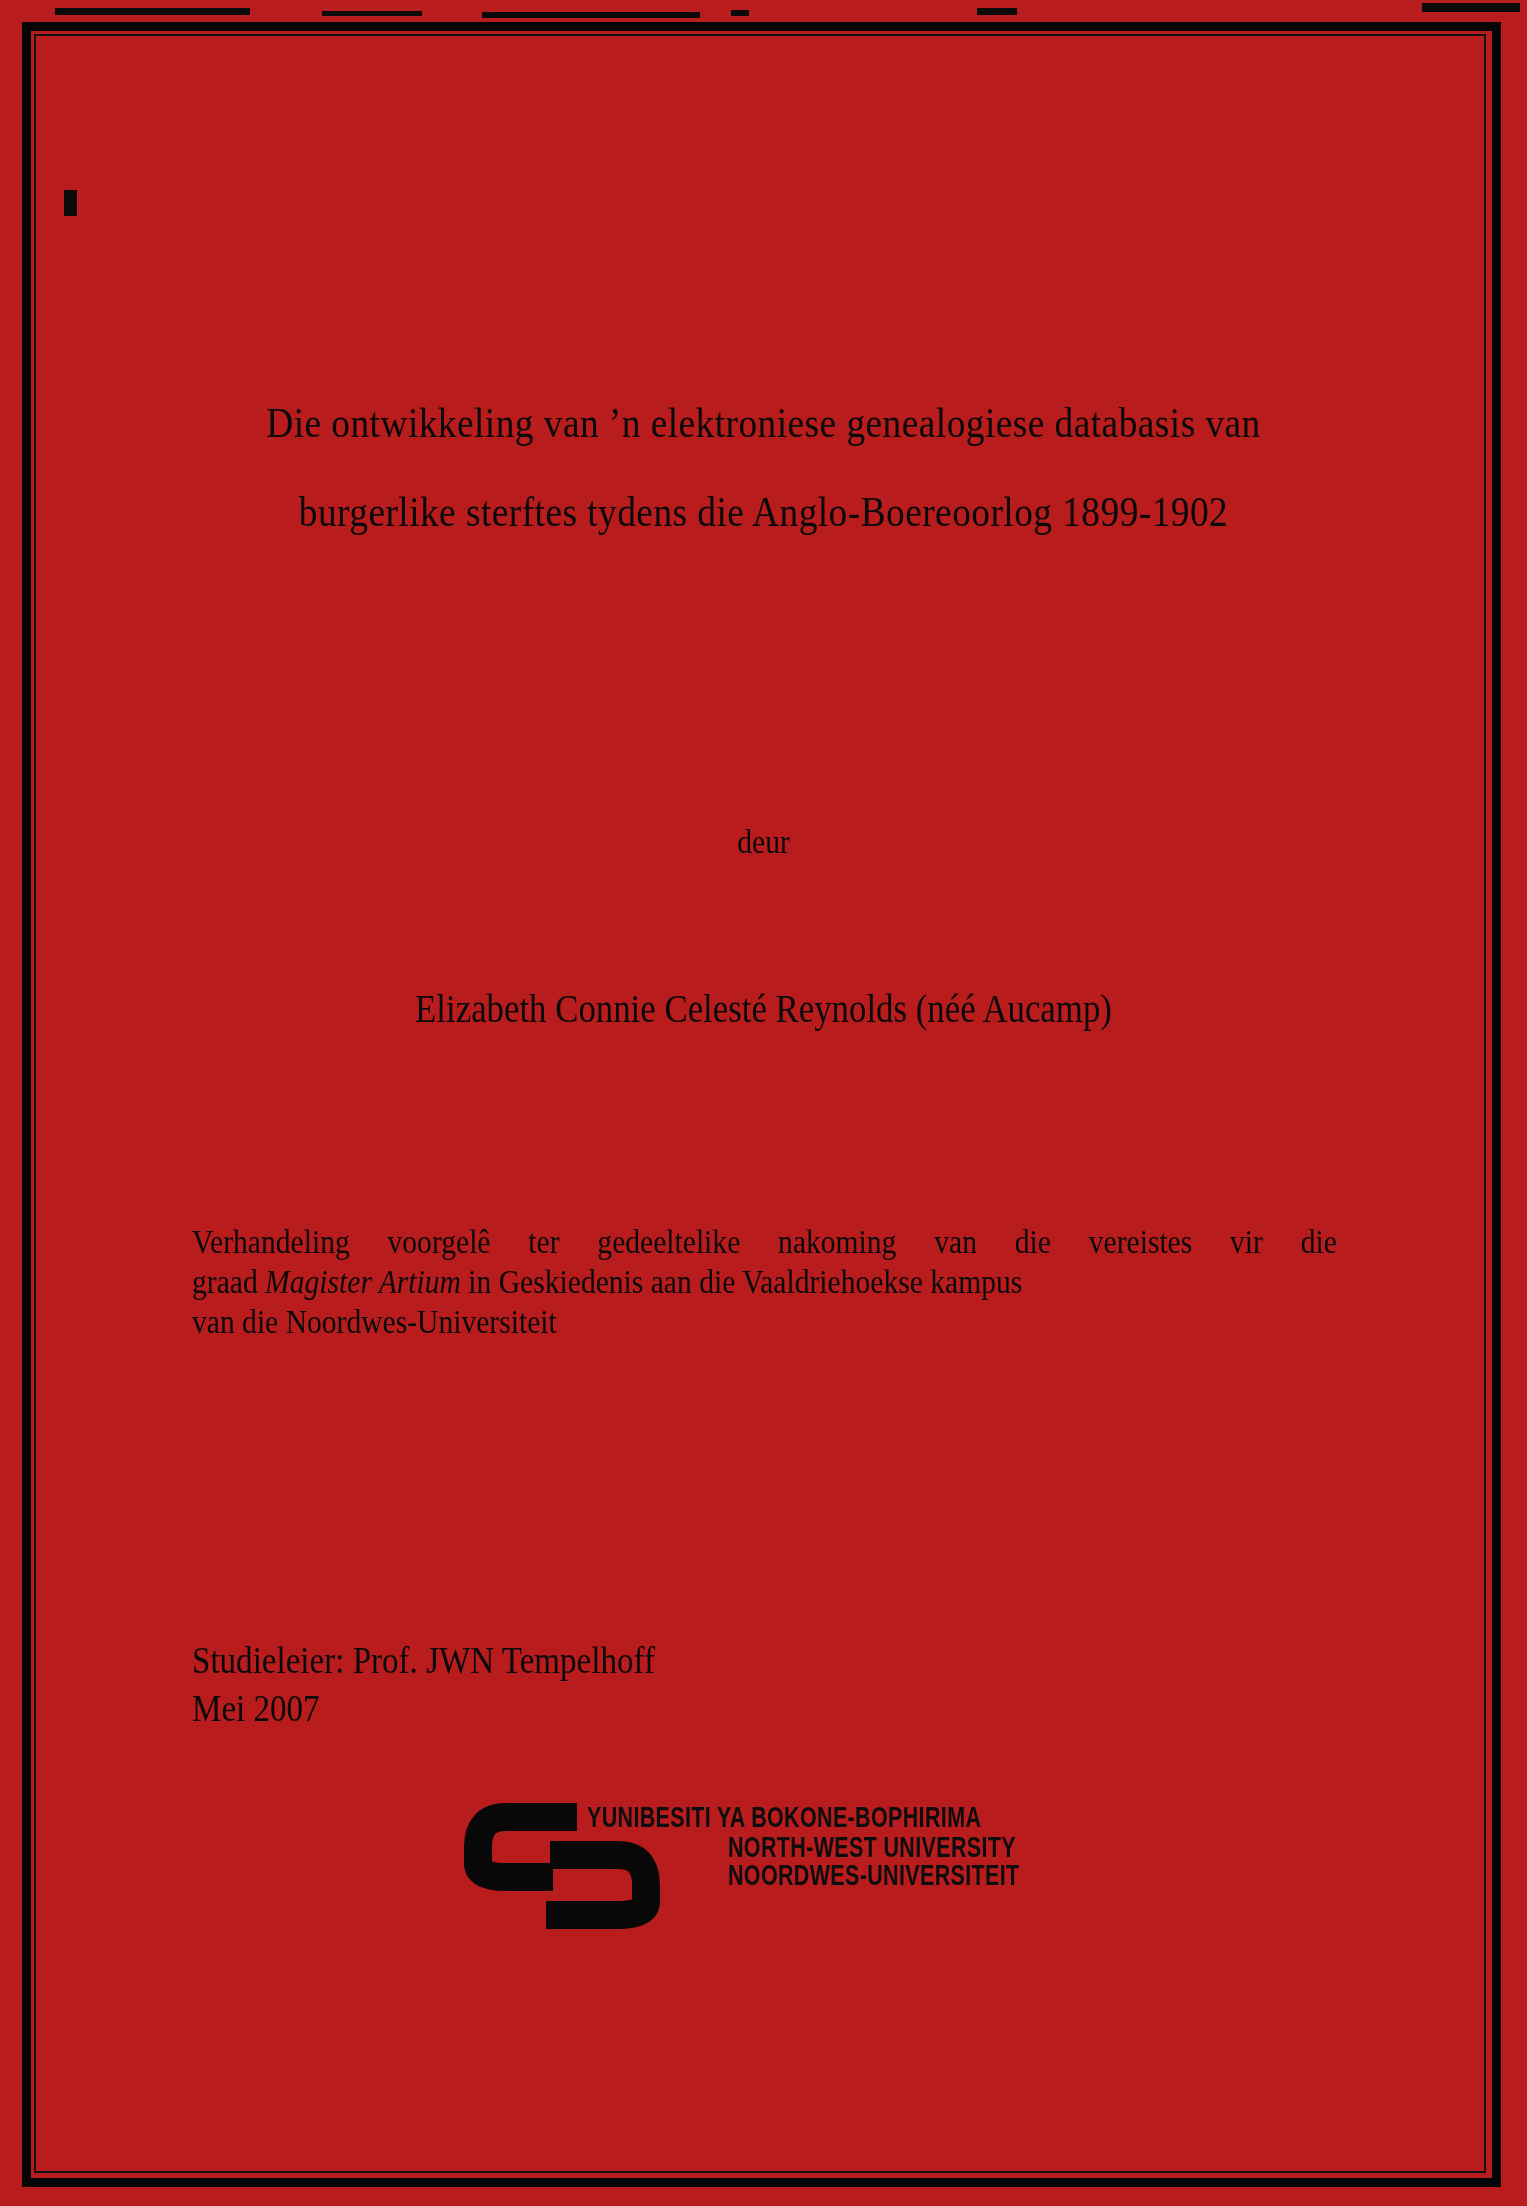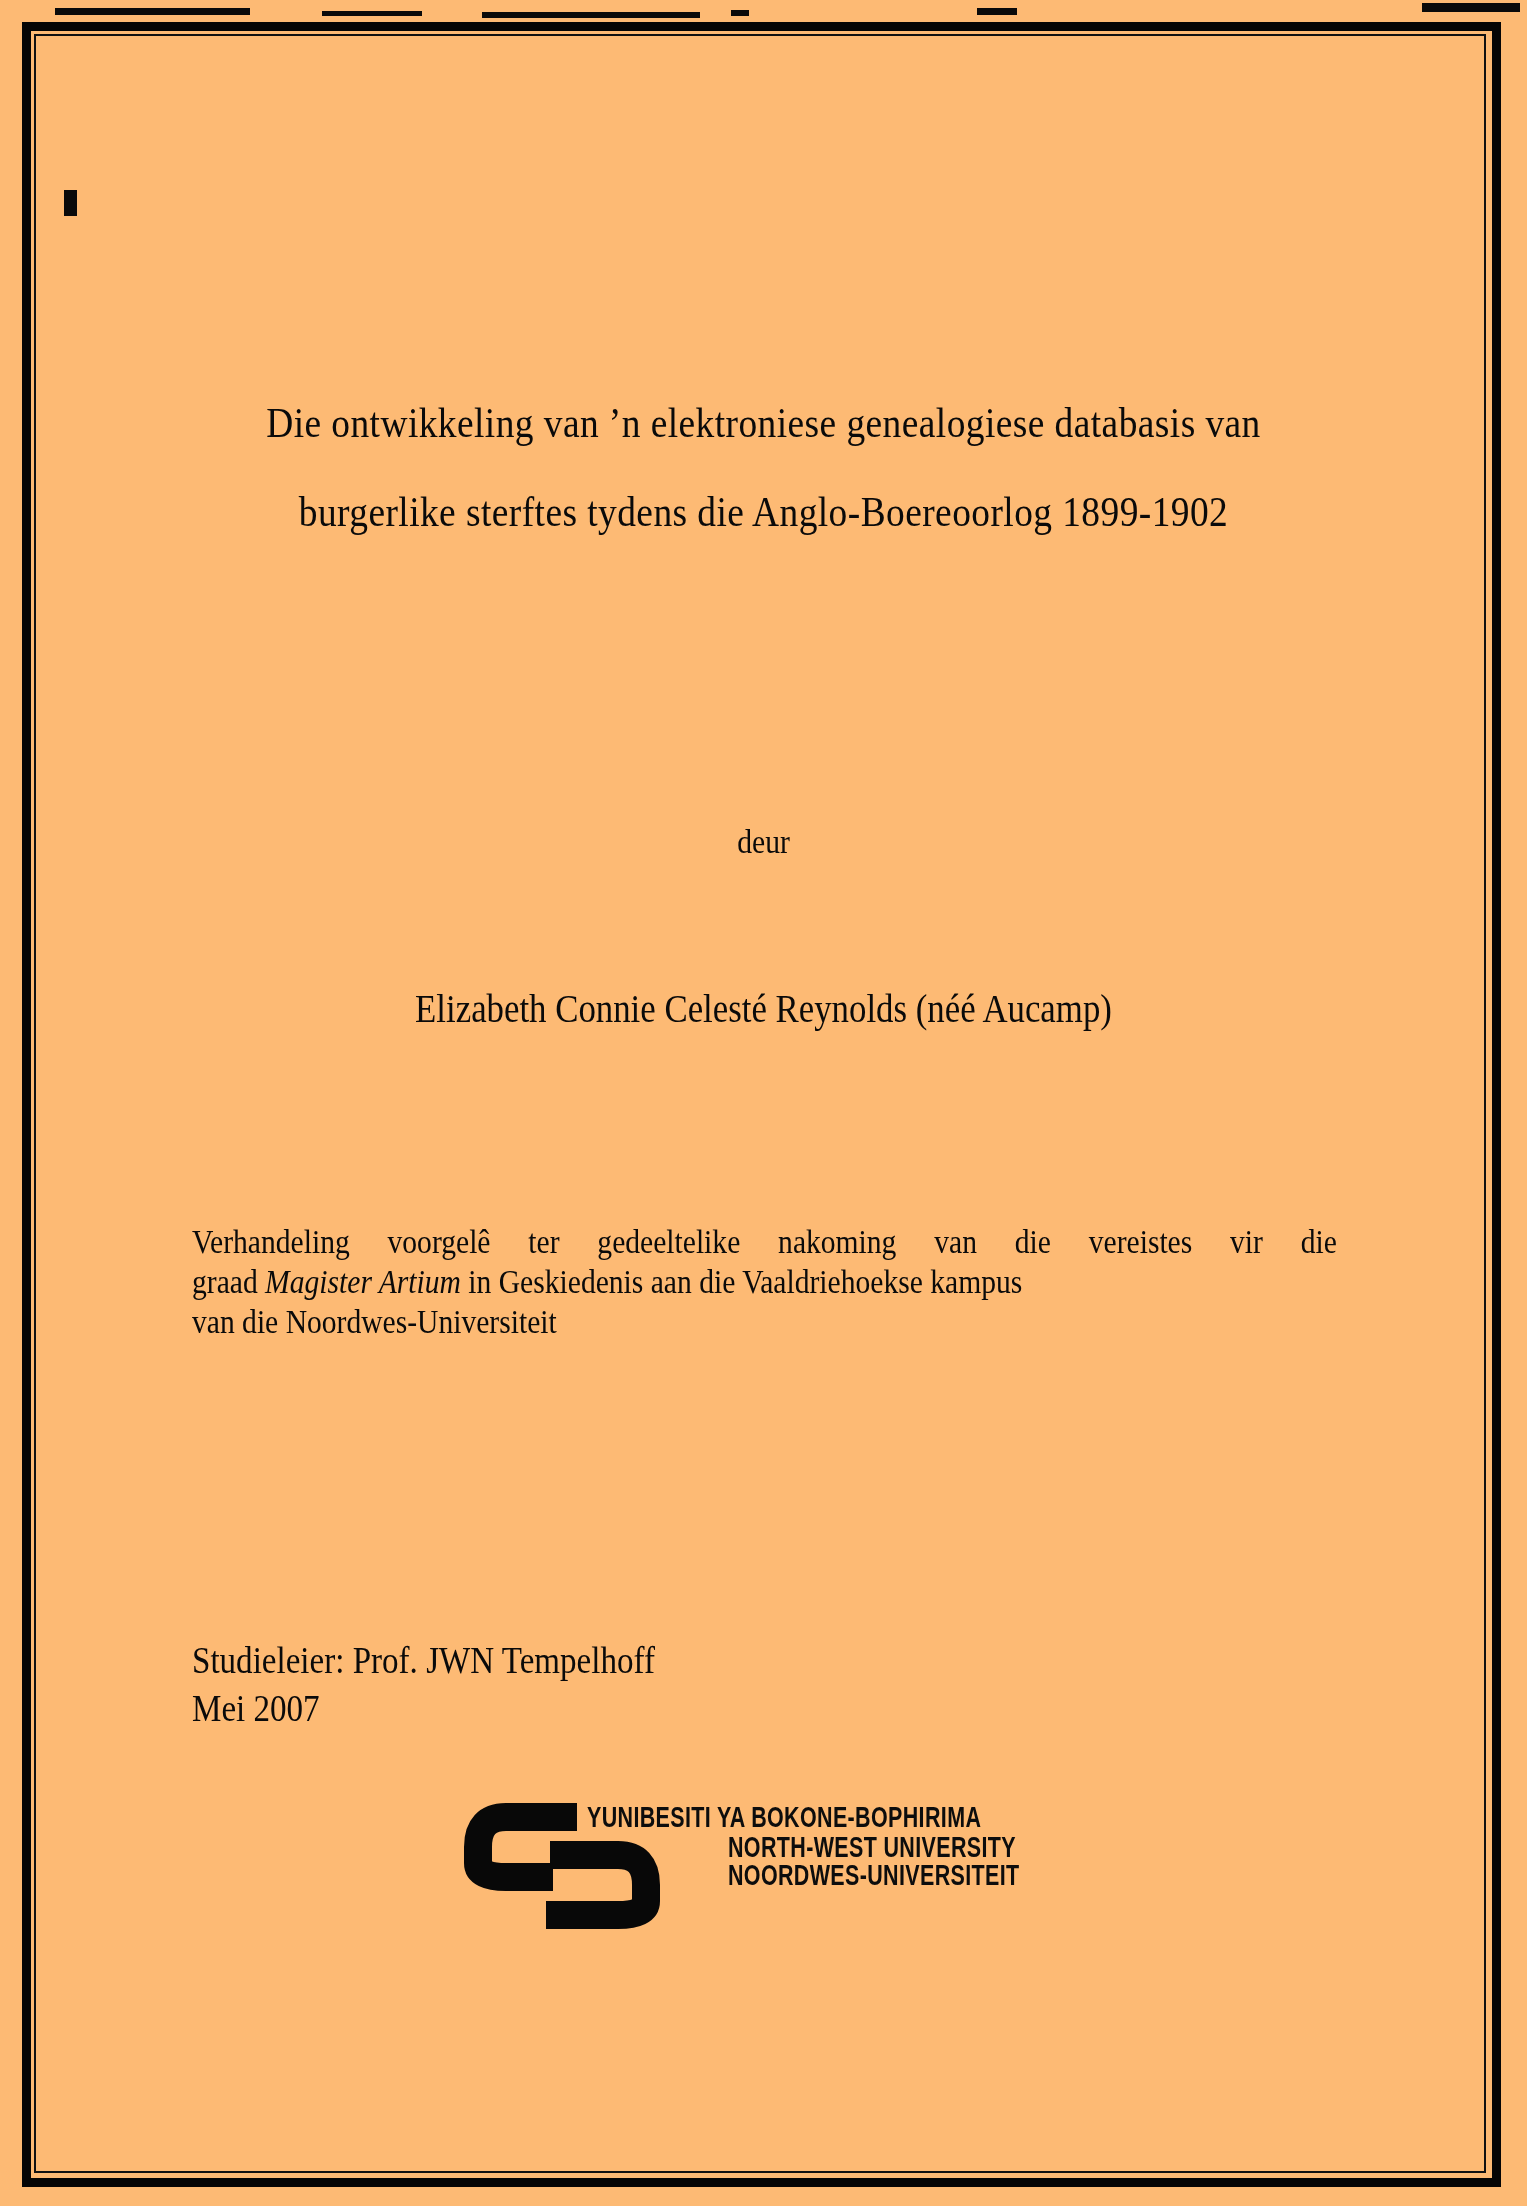--- a/index.html
+++ b/index.html
@@ -1,21 +1,21 @@
 <!DOCTYPE html>
 <html><head>
 <meta charset="utf-8">
 <style>
   html, body { margin: 0; padding: 0; background: #e8e8e8; }
   .page {
     position: relative;
     width: 1527px;
     height: 2206px;
     margin: 0 auto;
-    background: #fdba74;
+    background: #b91c1c;
     overflow: hidden;
     font-family: "Liberation Serif", serif;
     color: #0a0a0a;
   }
   
   .frame-outer {
     position: absolute;
     left: 22px; top: 22px; right: 26px; bottom: 19px;
     border: 9px solid #050505;
     pointer-events: none;

